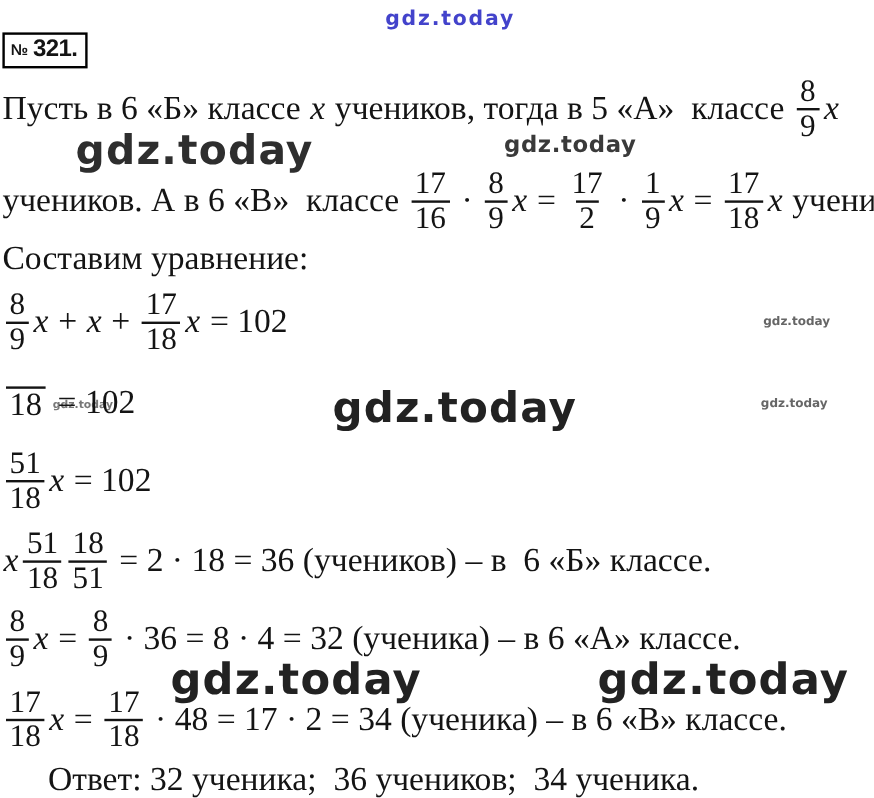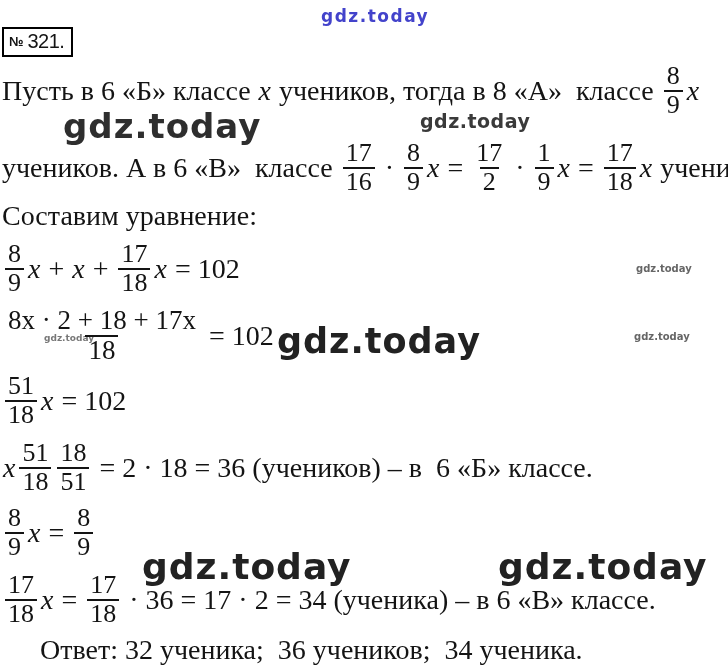--- a/index.html
+++ b/index.html
@@ -15,21 +15,21 @@
   
   .problem-box {
     position:absolute; left:2px; top:27px;
     border:2px solid #000;
     background:#fff;
     display:flex; align-items:center; gap:4px;
     padding:1px 7px 2px 5px;
     font-family:"Liberation Sans", sans-serif;
   }
   .problem-box .no-sign  { font-size:13px; font-weight:700; }
-  .problem-box .no-value { font-size:20px; font-weight:400; letter-spacing:-0.5px; }
+  .problem-box .no-value { font-size:20px; font-weight:700; letter-spacing:-0.5px; }
 
   
   .line {
     position:absolute; left:2px;
     display:flex; align-items:center;
     white-space:pre;
     font-size:28px;
     height:60px;
     z-index:2;
   }
@@ -87,22 +87,22 @@
 <span class="wm wm-t2">gdz.today</span>
 <span class="wm wm-tf">gdz.today</span>
 <span class="wm wm-b3">gdz.today</span>
 <span class="wm wm-b4">gdz.today</span>
 
 <div class="problem-box">
   <span class="no-sign">№</span>
   <span class="no-value">321.</span>
 </div>
 
-<div class="line l1"><span class="txt">Пусть в 6 «Б» классе </span><span class="var">x</span><span class="txt"> учеников, тогда в 8 «А»  классе </span><span class="frac"><span class="num">8</span><span class="den">9</span></span><span class="var">x</span></div>
+<div class="line l1"><span class="txt">Пусть в 6 «Б» классе </span><span class="var">x</span><span class="txt"> учеников, тогда в 5 «А»  классе </span><span class="frac"><span class="num">8</span><span class="den">9</span></span><span class="var">x</span></div>
 <div class="line l2"><span class="txt">учеников. А в 6 «В»  классе </span><span class="frac"><span class="num">17</span><span class="den">16</span></span><span class="txt"> · </span><span class="frac"><span class="num">8</span><span class="den">9</span></span><span class="var">x</span><span class="txt"> = </span><span class="frac"><span class="num">17</span><span class="den">2</span></span><span class="txt"> · </span><span class="frac"><span class="num">1</span><span class="den">9</span></span><span class="var">x</span><span class="txt"> = </span><span class="frac"><span class="num">17</span><span class="den">18</span></span><span class="var">x</span><span class="txt"> учеников.</span></div>
 <div class="line l3"><span class="txt">Составим уравнение:</span></div>
 <div class="line l4"><span class="frac"><span class="num">8</span><span class="den">9</span></span><span class="var">x</span><span class="txt"> + </span><span class="var">x</span><span class="txt"> + </span><span class="frac"><span class="num">17</span><span class="den">18</span></span><span class="var">x</span><span class="txt"> = 102</span></div>
-<div class="line l5"><span class="frac big"><span class="num">8x · 2 + 18 + 17x</span><span class="den">18</span></span><span class="txt"> = 102</span></div>
+<div class="line l5"><span class="frac big"><span class="den">18</span></span><span class="txt"> = 102</span></div>
 <div class="line l6"><span class="frac"><span class="num">51</span><span class="den">18</span></span><span class="var">x</span><span class="txt"> = 102</span></div>
 <div class="line l7"><span class="var">x</span><span class="frac"><span class="num">51</span><span class="den">18</span></span><span class="frac"><span class="num">18</span><span class="den">51</span></span><span class="txt"> = 2 · 18 = 36 (учеников) – в  6 «Б» классе.</span></div>
-<div class="line l8"><span class="frac"><span class="num">8</span><span class="den">9</span></span><span class="var">x</span><span class="txt"> = </span><span class="frac"><span class="num">8</span><span class="den">9</span></span></div>
-<div class="line l9"><span class="frac"><span class="num">17</span><span class="den">18</span></span><span class="var">x</span><span class="txt"> = </span><span class="frac"><span class="num">17</span><span class="den">18</span></span><span class="txt"> · 36 = 17 · 2 = 34 (ученика) – в 6 «В» классе.</span></div>
+<div class="line l8"><span class="frac"><span class="num">8</span><span class="den">9</span></span><span class="var">x</span><span class="txt"> = </span><span class="frac"><span class="num">8</span><span class="den">9</span></span><span class="txt"> · 36 = 8 · 4 = 32 (ученика) – в 6 «А» классе.</span></div>
+<div class="line l9"><span class="frac"><span class="num">17</span><span class="den">18</span></span><span class="var">x</span><span class="txt"> = </span><span class="frac"><span class="num">17</span><span class="den">18</span></span><span class="txt"> · 48 = 17 · 2 = 34 (ученика) – в 6 «В» классе.</span></div>
 <div class="line l10"><span class="txt">Ответ: 32 ученика;  36 учеников;  34 ученика.</span></div>
 
 </body></html>

